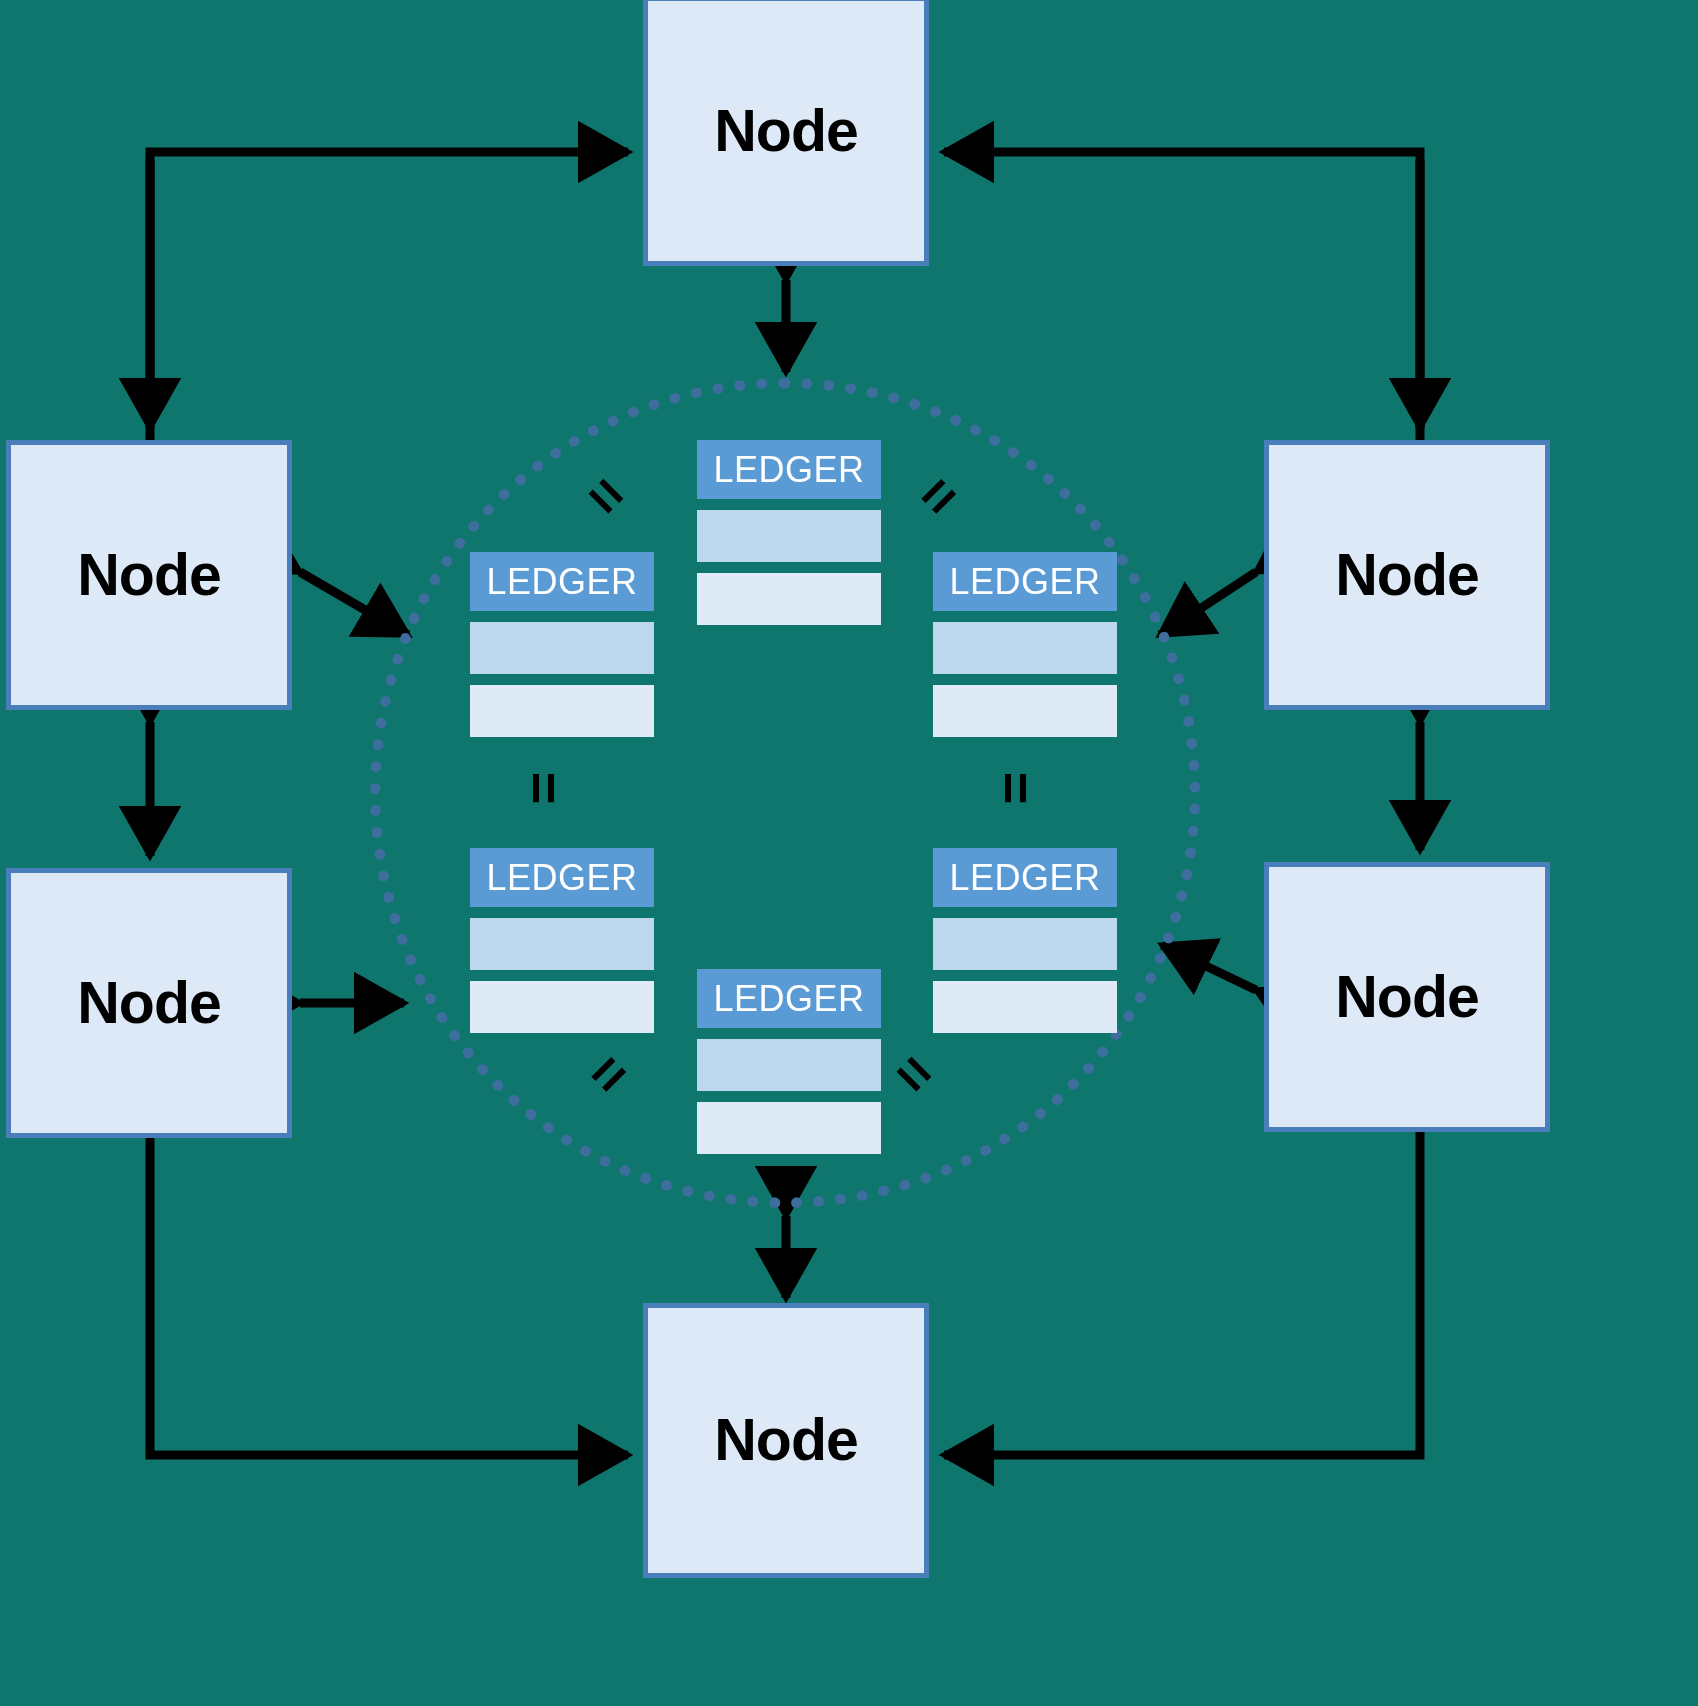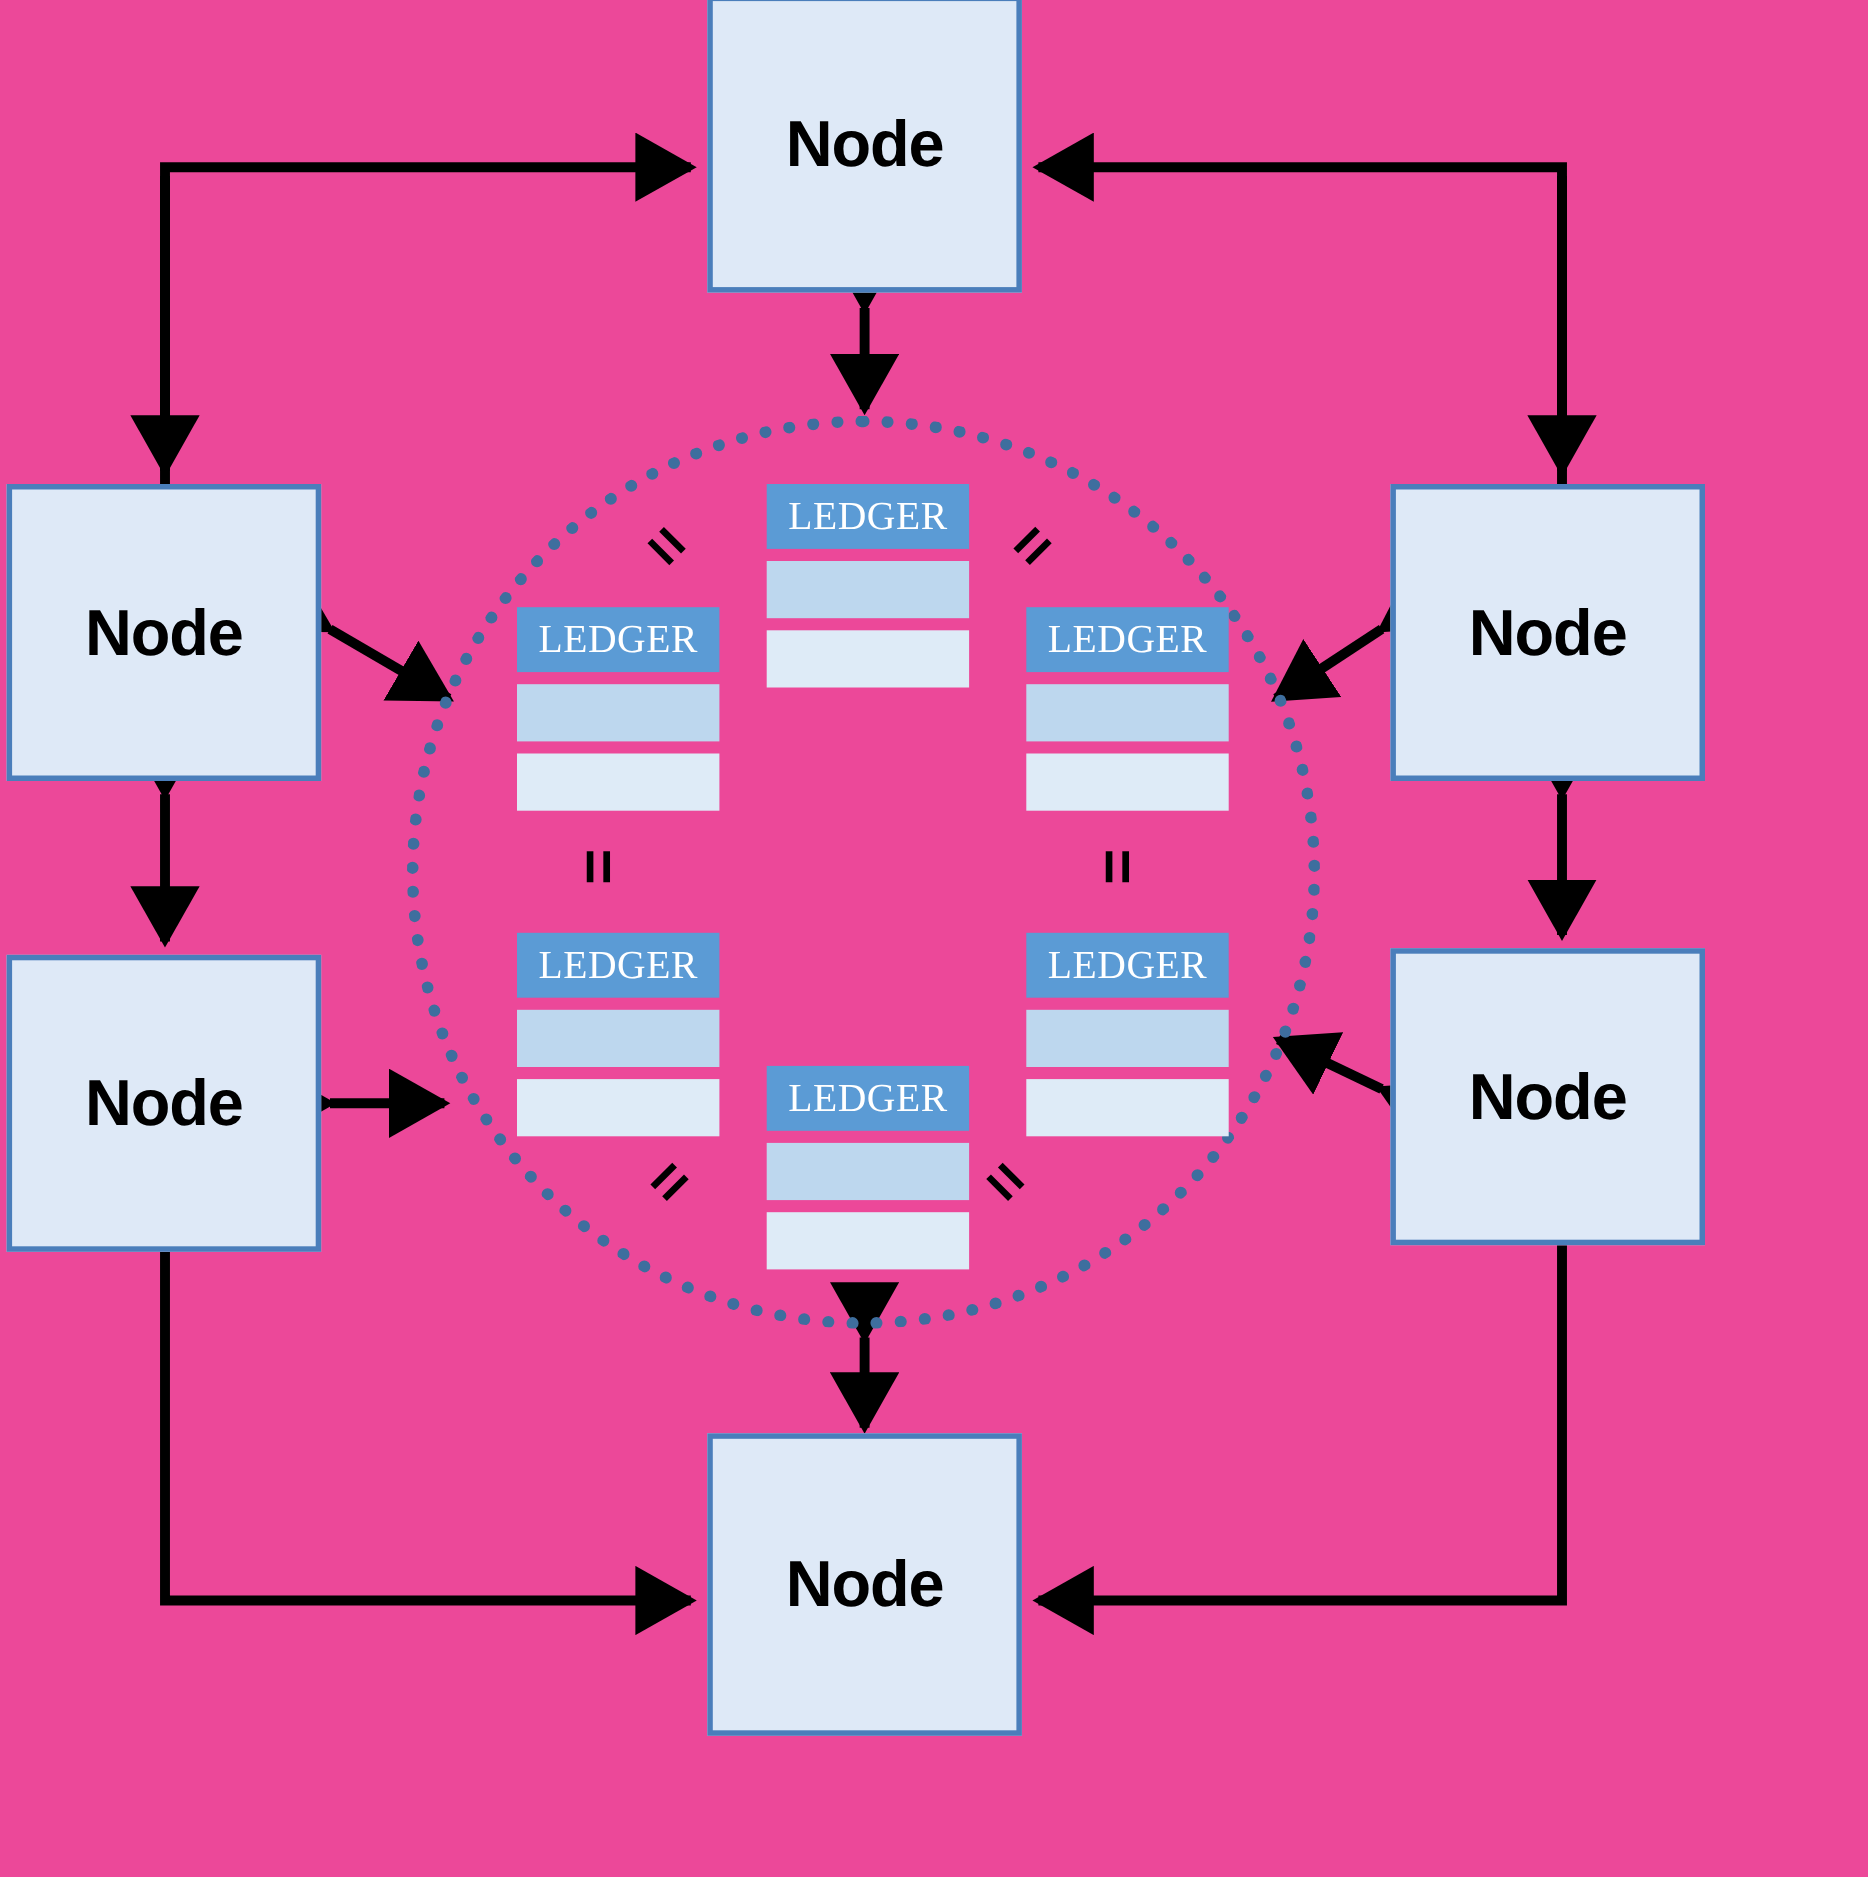--- a/index.html
+++ b/index.html
@@ -1,17 +1,17 @@
 <!DOCTYPE html>
 <html><head>
 <meta charset="utf-8">
 <style>
   html,body{margin:0;padding:0;background:#ffffff;}
   body{width:1698px;height:1706px;overflow:hidden;font-family:"Liberation Sans",sans-serif;}
-  #stage{position:relative;width:1698px;height:1706px;background:#ec4899;}
+  #stage{position:relative;width:1698px;height:1706px;background:#0f766e;}
 
   
   .node{
     position:absolute;
     background:#DEE9F7;
     border:5px solid #4A7EBB;
     box-sizing:border-box;
     display:flex;align-items:center;justify-content:center;
   }
   .node .node-label{
@@ -37,21 +37,21 @@
     border:11px dotted #3E6E9E;
     border-radius:50%;
     box-sizing:border-box;
   }
 
   
   .ledger{position:absolute;width:184px;}
   .ledger .ldg-head{
     background:#5B9BD5;
     color:#ffffff;
-    font-family:Liberation Serif, serif;
+    font-family:Liberation Sans, sans-serif;
     font-size:36px;
     letter-spacing:0.5px;
     height:59px;
     line-height:59px;
     text-align:center;
     box-sizing:border-box;
   }
   .ledger .ldg-row1{background:#BDD7EE;height:52px;margin-top:11px;}
   .ledger .ldg-row2{background:#DEEBF7;height:52px;margin-top:11px;}
 

